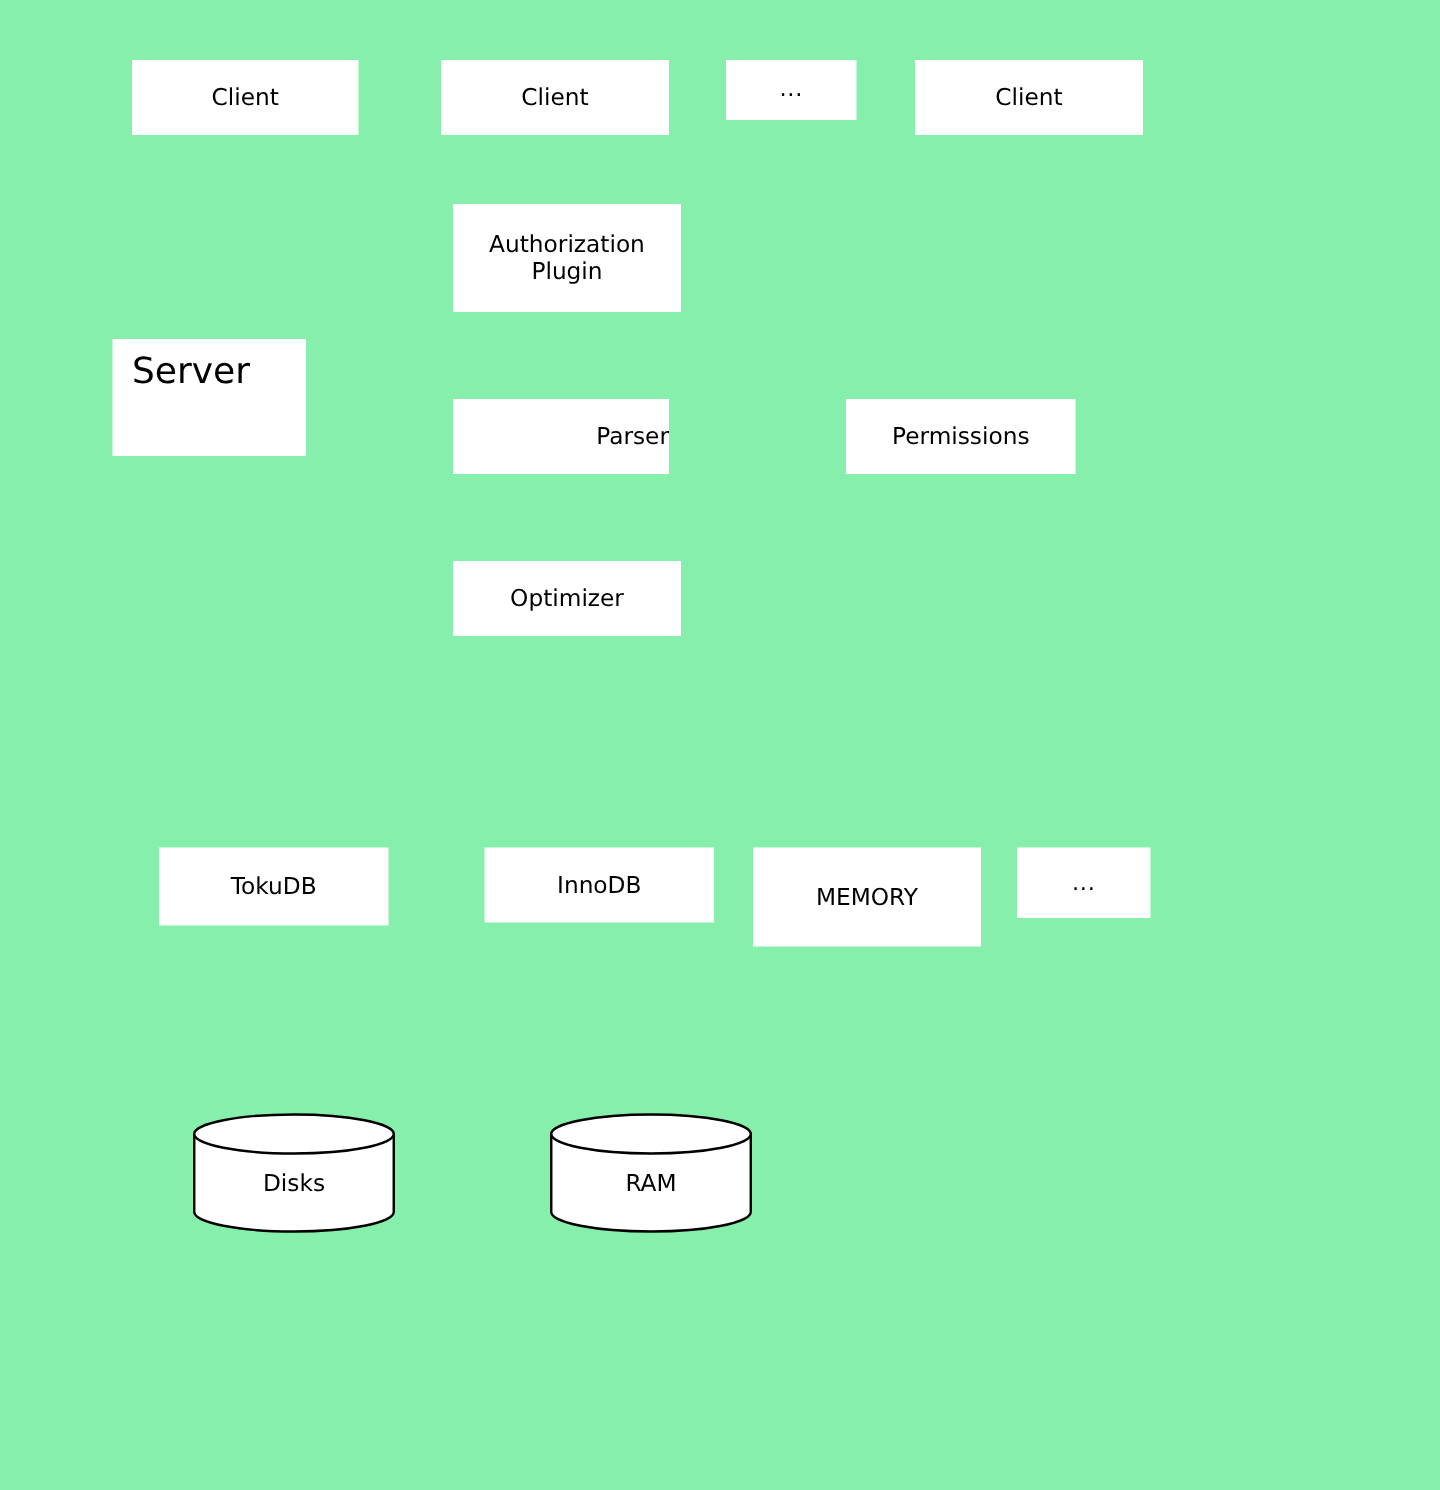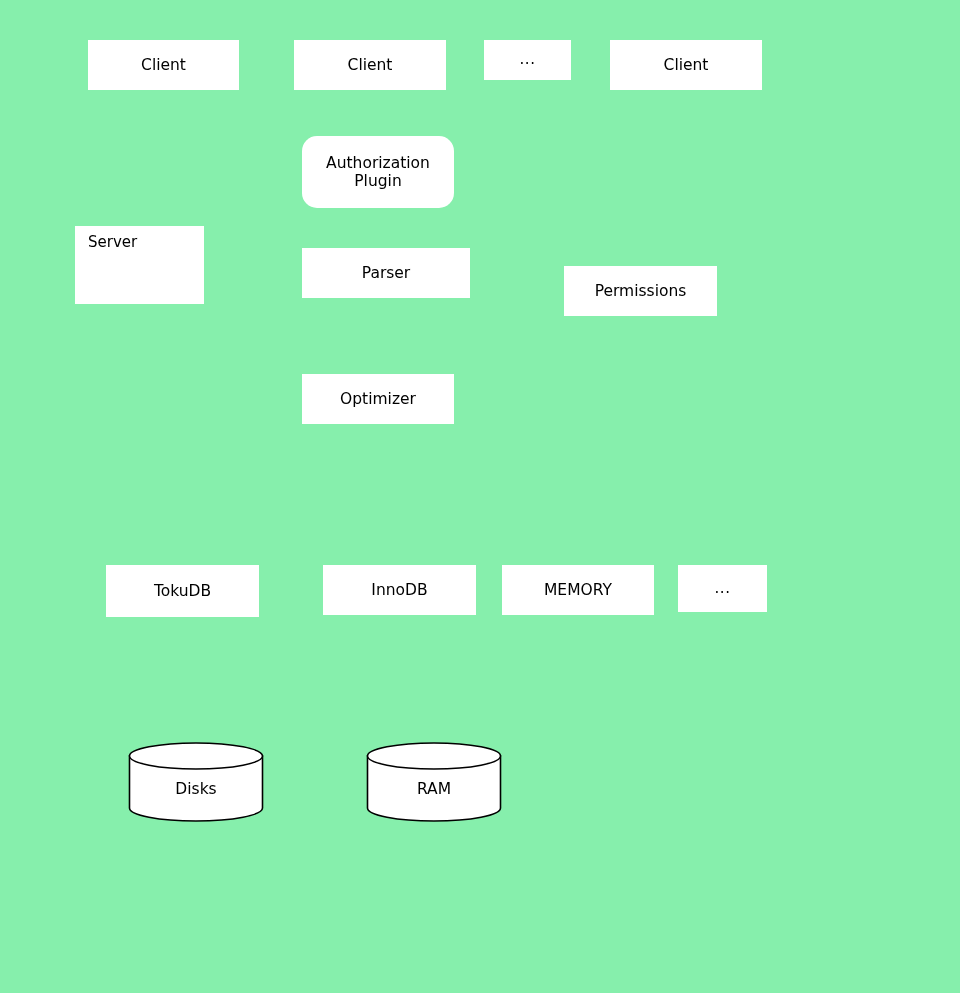--- a/index.html
+++ b/index.html
@@ -35,21 +35,21 @@
     -webkit-font-smoothing: antialiased;
   }
   .node.ellipsis {
     font-size: 15px;
     letter-spacing: 0.5px;
   }
   
   .node.group-label {
     align-items: flex-start;
     justify-content: flex-start;
-    font-size: 15px;
+    font-size: 24px;
     padding: 9px 0 0 13px;
     line-height: 1;
   }
   
   .cylinder {
     position: absolute;
   }
   .cylinder svg {
     position: absolute;
     top: 0;
@@ -85,48 +85,48 @@
   </div>
 
   <div class="node" style="left:610px; top:40px; width:152px; height:50px;">
     <span>Client</span>
   </div>
 
   <div class="node group-label" style="left:75px; top:226px; width:129px; height:78px;">
     <span>Server</span>
   </div>
 
-  <div class="node" style="left:302px; top:136px; width:152px; height:72px;border-radius:15px;">
+  <div class="node" style="left:302px; top:136px; width:152px; height:72px;">
     <span>
       <span>Authorization</span><br>
       <span>Plugin</span>
     </span>
   </div>
 
-  <div class="node" style="left:302px; top:248px; width:168px; height:50px;">
+  <div class="node" style="left:302px; top:266px; width:144px; height:50px;justify-content:flex-end;">
     <span>Parser</span>
   </div>
 
   <div class="node" style="left:564px; top:266px; width:153px; height:50px;justify-content:center;">
     <span>Permissions</span>
   </div>
 
   <div class="node" style="left:302px; top:374px; width:152px; height:50px;">
     <span>Optimizer</span>
   </div>
 
   <div class="node" style="left:106px; top:565px; width:153px; height:52px;justify-content:center;">
     <span>TokuDB</span>
   </div>
 
   <div class="node" style="left:323px; top:565px; width:153px; height:50px;">
     <span>InnoDB</span>
   </div>
 
-  <div class="node" style="left:502px; top:565px; width:152px; height:50px;text-align:center;">
+  <div class="node" style="left:502px; top:565px; width:152px; height:66px;text-align:center;">
     <span>MEMORY</span>
   </div>
 
   <div class="node ellipsis" style="left:678px; top:565px; width:89px; height:47px;">
     <span>...</span>
   </div>
 
   <div class="cylinder" style="left:128px; top:742px; width:136px; height:80px;">
     <svg width="136" height="80" viewBox="0 0 136 80">
       <path d="M1.5,14 L1.5,66 A66.5,13 0 0 0 134.5,66 L134.5,14 Z" fill="#ffffff" stroke="#000000" stroke-width="1.6"></path>

